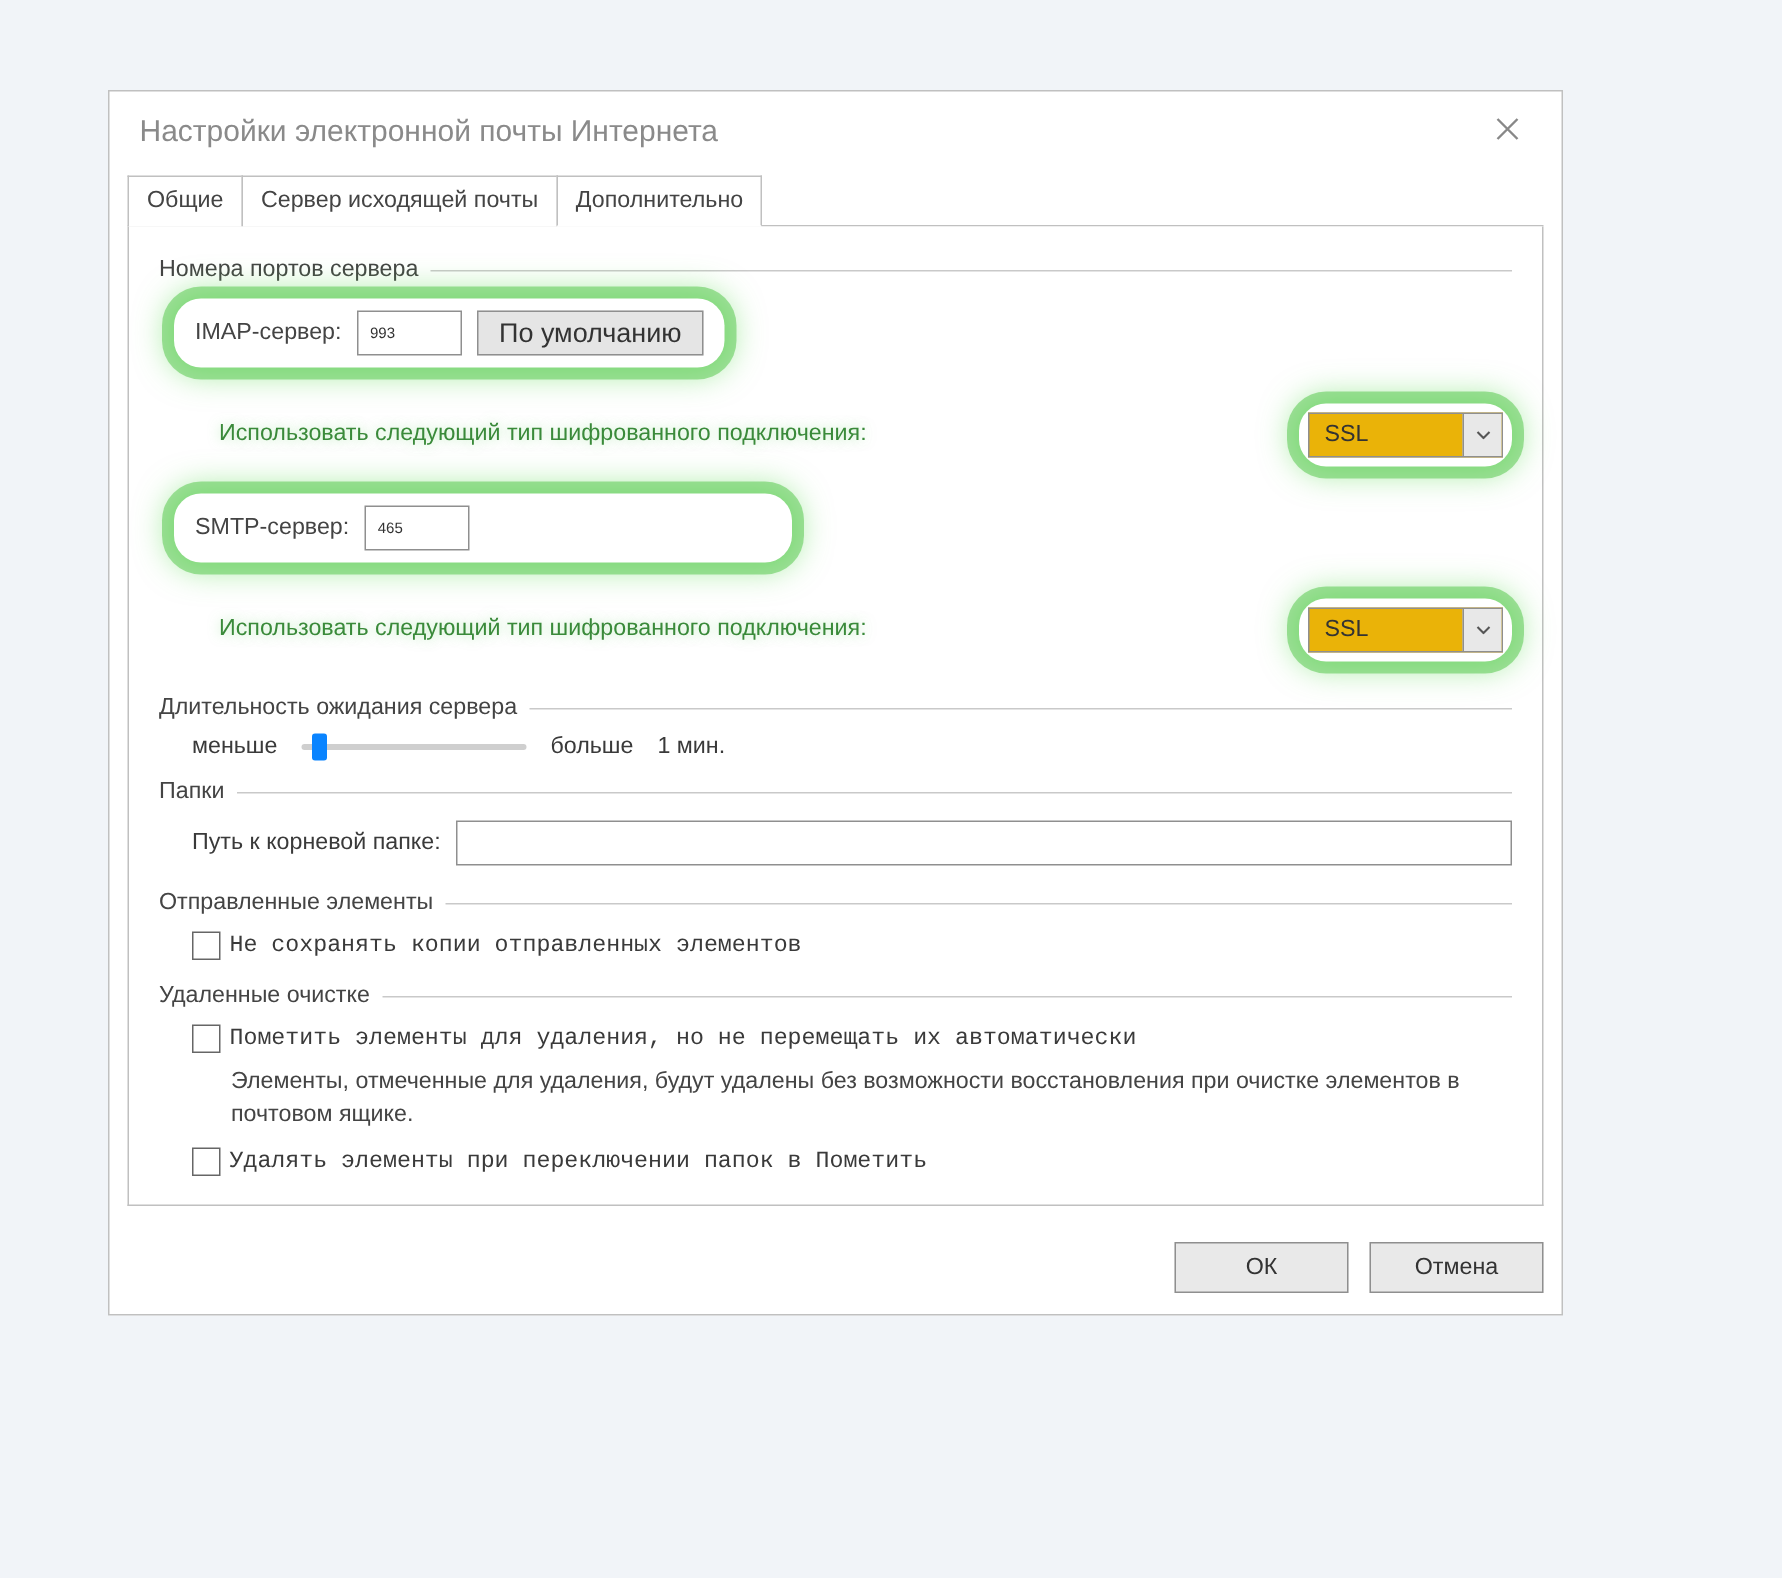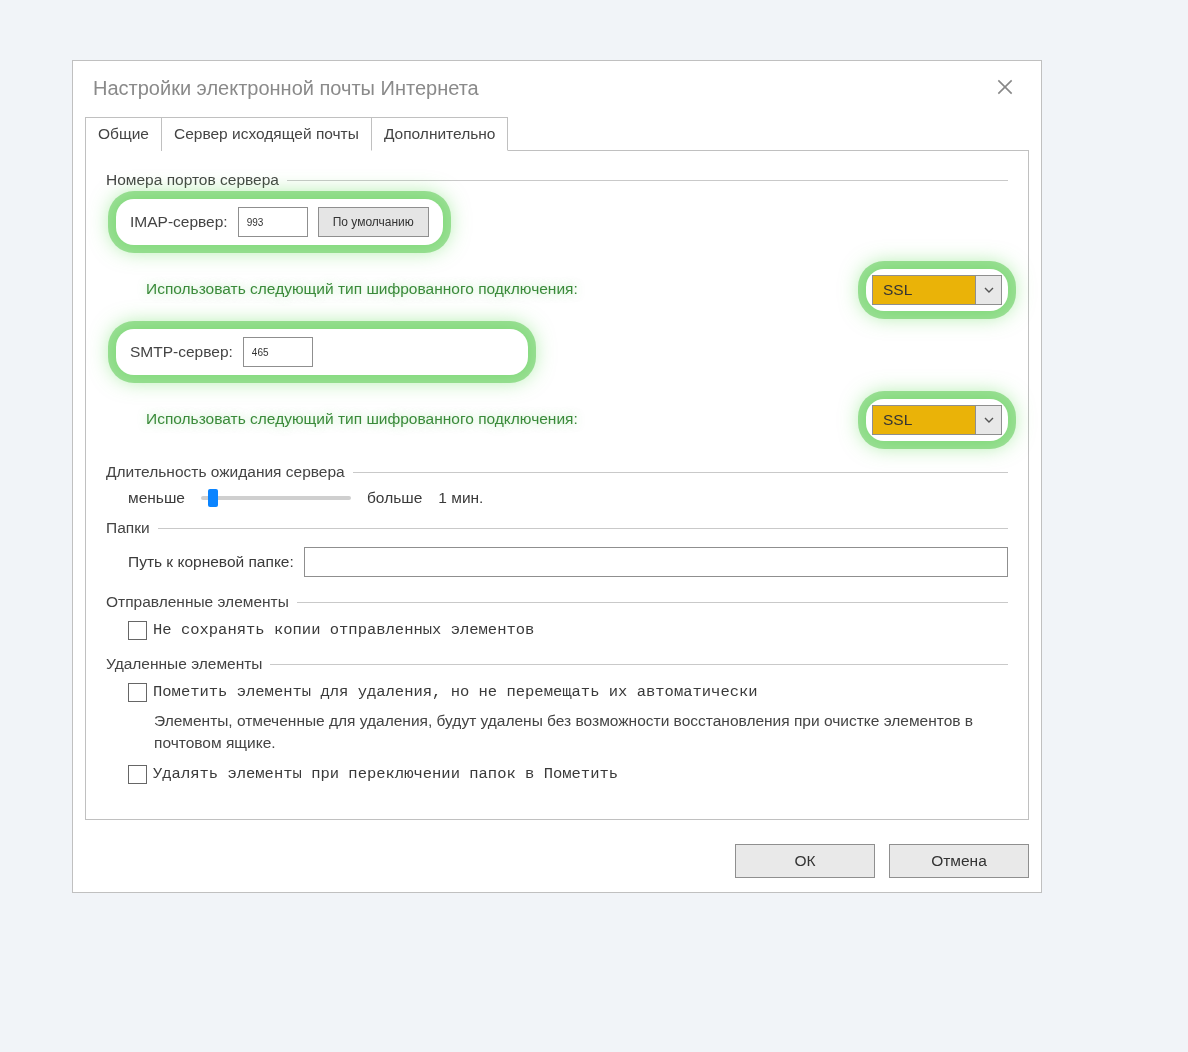--- a/index.html
+++ b/index.html
@@ -58,21 +58,21 @@
     .tab.active {
       background: #fff;
       border-bottom: 1px solid #fff;
       z-index: 2;
     }
 
     .tab-body {
       margin: 0 12px 14px 12px;
       border: 1px solid #c0c0c0;
       border-top: none;
-      padding: 14px 20px 34px 20px;
+      padding: 14px 20px 18px 20px;
       position: relative;
       background: #fff;
     }
 
     .group-label {
       color: #444;
       position: relative;
     }
     .group-hr {
       display: flex;
@@ -131,21 +131,21 @@
       font-family: inherit;
       color: #333;
       background:#fff;
     }
 
     .btn-default {
       height: 30px;
       padding: 0 14px;
       border: 1px solid #8f8f8f;
       background: #e5e5e5;
-      font-size: 12px;
+      font-size: 18px;
       color: #333;
       cursor: pointer;
       font-family: inherit;
     }
 
     .dropdown {
       display: inline-flex;
       align-items: center;
       height: 30px;
       border: 1px solid #8f8f8f;
@@ -236,21 +236,21 @@
       line-height: 1.45;
     }
 
     .footer {
       display: flex;
       justify-content: flex-end;
       gap: 14px;
       padding: 10px 12px 14px 12px;
     }
     .footer .btn {
-      width: 140px;
+      width: 116px;
       height: 34px;
       border: 1px solid #8f8f8f;
       background: #e9e9e9;
       font-size: 15.5px;
       color: #333;
       cursor: pointer;
       font-family: inherit;
     }
 
     .green-bg-strip {
@@ -357,21 +357,21 @@
 
     <div class="group-hr group-label" style="margin-top:12px;">
       <span>Отправленные элементы</span>
     </div>
     <div class="chk-row">
       <span class="chk"></span>
       <span>Не сохранять копии отправленных элементов</span>
     </div>
 
     <div class="group-hr group-label" style="margin-top:14px;">
-      <span>Удаленные элементы</span>
+      <span>Удаленные очистке</span>
     </div>
     <div class="chk-row">
       <span class="chk"></span>
       <span>Пометить элементы для удаления, но не перемещать их автоматически</span>
     </div>
     <div class="note">Элементы, отмеченные для удаления, будут удалены без возможности восстановления при очистке элементов в почтовом ящике.</div>
     <div class="chk-row">
       <span class="chk"></span>
       <span>Удалять элементы при переключении папок в Пометить</span>
     </div>

